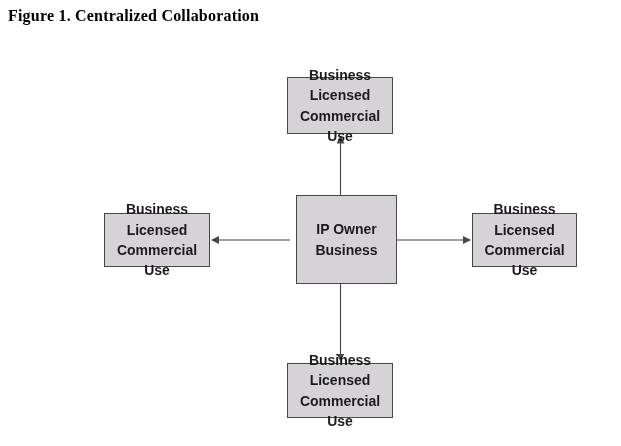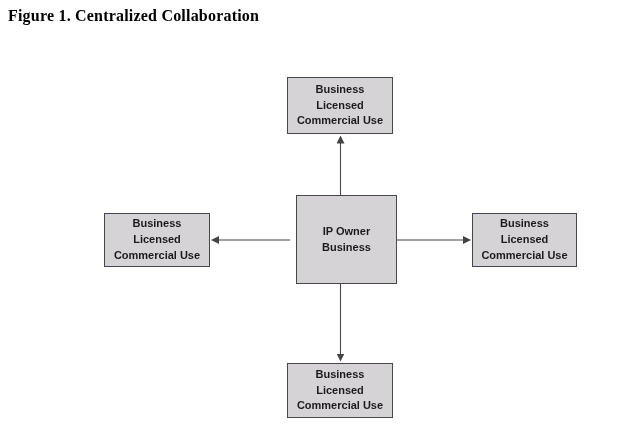--- a/index.html
+++ b/index.html
@@ -48,21 +48,21 @@
     position: absolute;
     display: flex;
     align-items: center;
     justify-content: center;
     background: var(--box-fill);
     border: 1.5px solid var(--box-border);
     text-align: center;
   }
   .node-label {
     font-weight: bold;
-    font-size: 11px;
+    font-size: 14px;
     line-height: 1.45;
     color: var(--node-text);
     white-space: pre-line;
   }
   .node-top    { left: 287px; top: 77px;  width: 106px; height: 57px; }
   .node-center { left: 296px; top: 195px; width: 101px; height: 89px; }
   .node-left   { left: 104px; top: 213px; width: 106px; height: 54px; }
   .node-right  { left: 472px; top: 213px; width: 105px; height: 54px; }
   .node-bottom { left: 287px; top: 363px; width: 106px; height: 55px; }
 </style>

